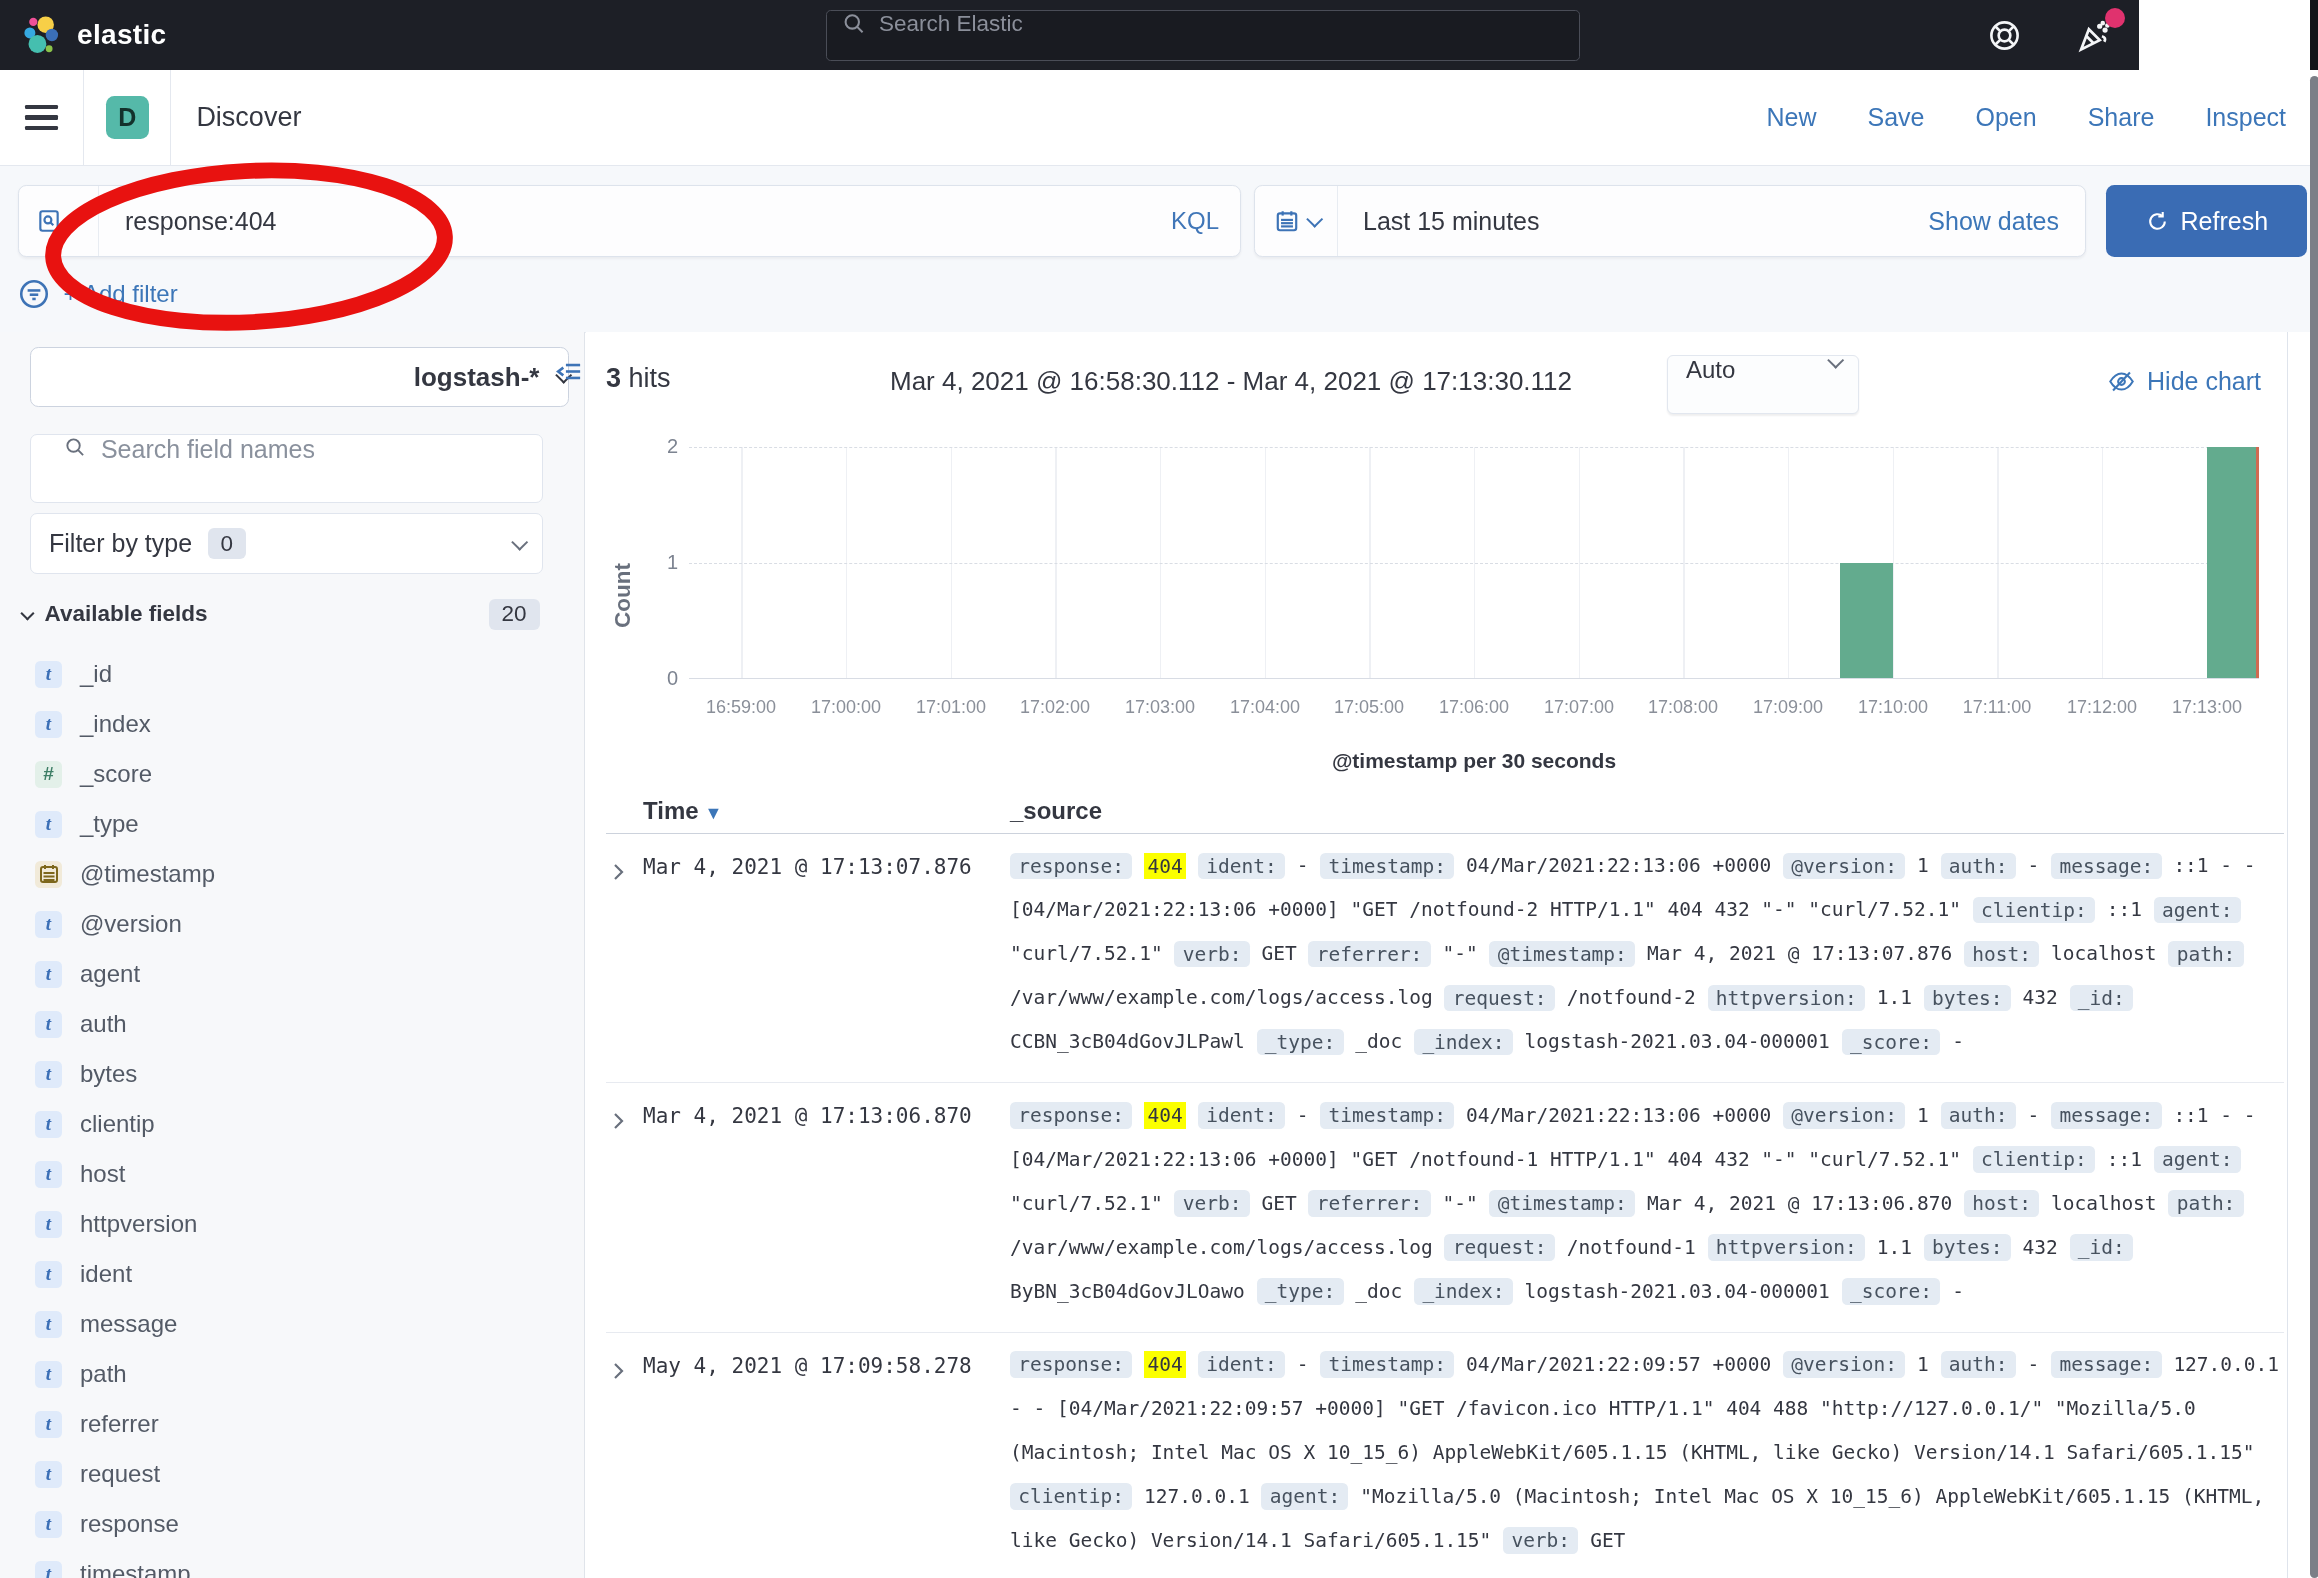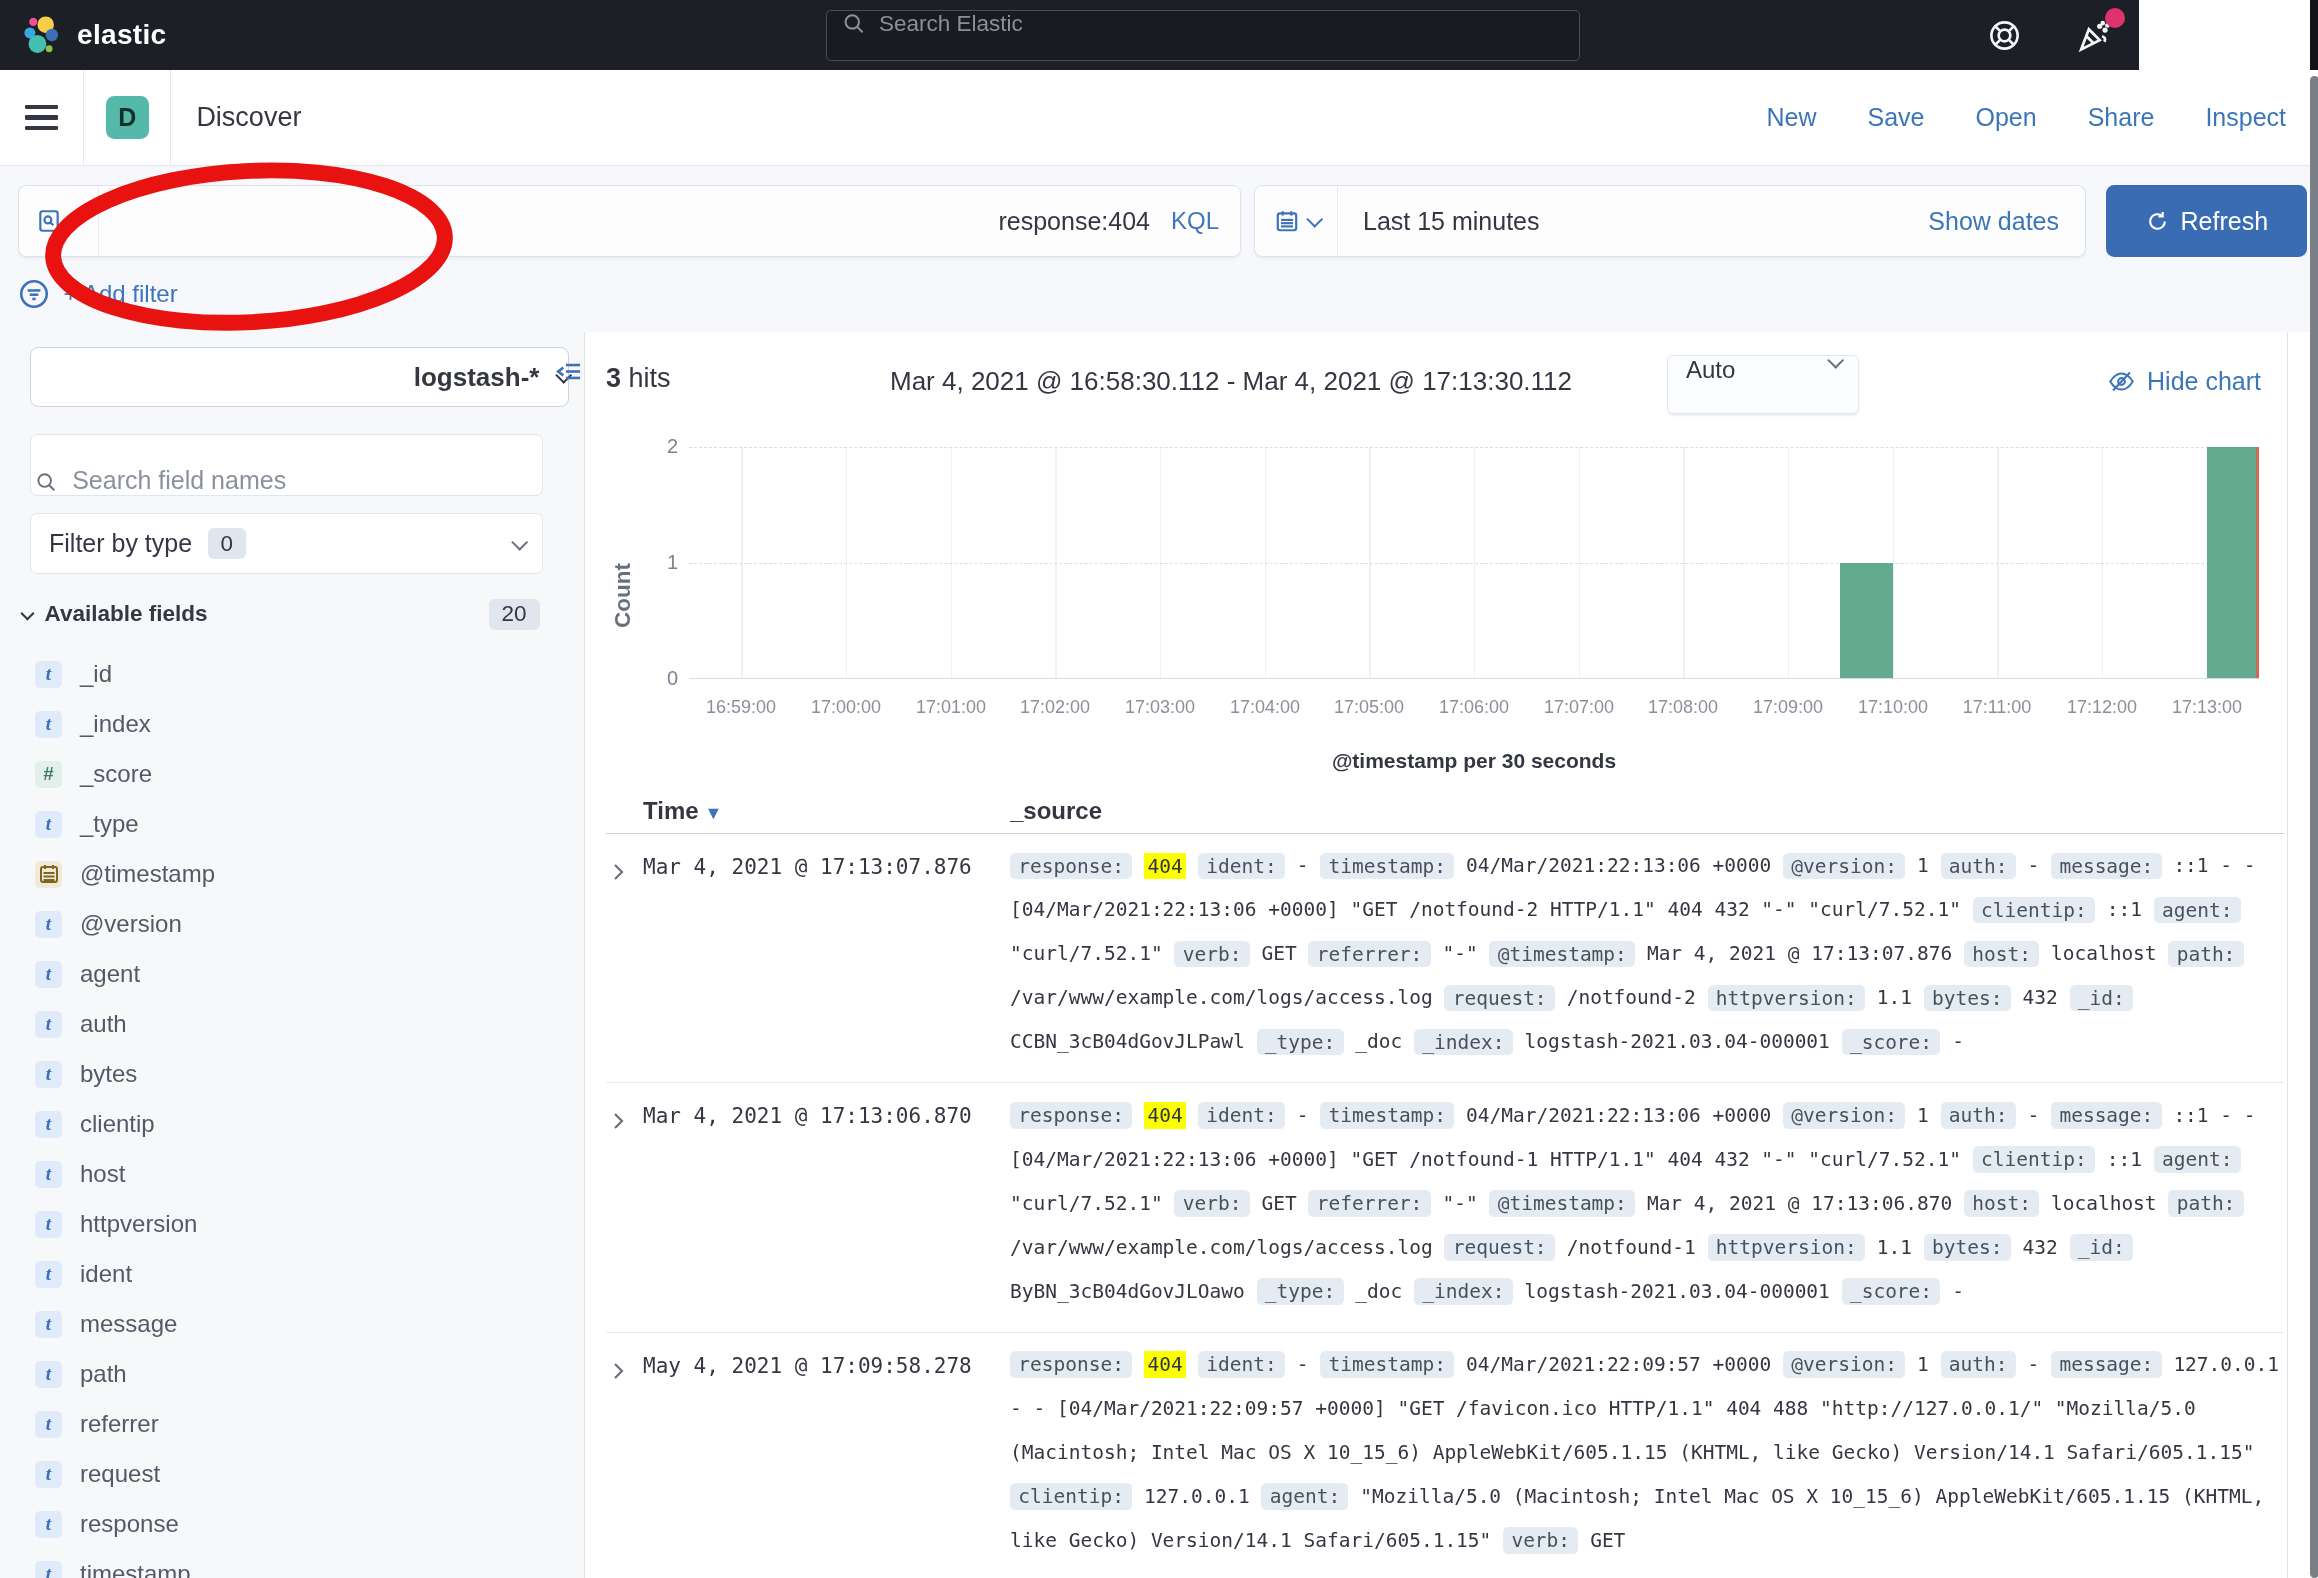--- a/index.html
+++ b/index.html
@@ -24,42 +24,42 @@
   .app-badge { width:43px; height:43px; border-radius:8.3px; background:#55b9a9; color:#13312b; font-weight:700; font-size:25px; display:flex; align-items:center; justify-content:center; }
   .tbar-title { font-size:27px; color:#343741; margin-left:25px; }
   .tbar-links { margin-left:auto; margin-right:33px; display:flex; gap:51px; }
   .tbar-links span { color:#3c76b8; font-size:25px; cursor:pointer; }
 
   
   .qstrip { position:absolute; left:0; top:166px; width:2319px; height:167px; background:#f6f8fb; border-bottom:1.2px solid #e8ecf2; }
   .box { background:#fdfdfe; border:1.2px solid #dde3ec; border-radius:8.3px; box-shadow:0 1.2px 2.4px rgba(52,55,65,.06); display:flex; align-items:center; }
   .qbox { position:absolute; left:18px; top:19px; width:1223px; height:72px; }
   .qseg { width:80px; height:100%; display:flex; align-items:center; justify-content:center; gap:7px; border-right:1.2px solid #e8ecf2; }
-  .qbox input { flex:1; border:none; outline:none; background:transparent; font-size:25px; color:#343741; padding-left:26px; font-family:"Liberation Sans",sans-serif;text-align:right; }
+  .qbox input { flex:1; border:none; outline:none; background:transparent; font-size:25px; color:#343741; padding-left:26px; font-family:"Liberation Sans",sans-serif; }
   .kql { color:#4076b8; font-size:24px; padding:0 21px; cursor:pointer; }
   .dbox { position:absolute; left:1254px; top:19px; width:832px; height:72px; }
   .dseg { width:83px; height:100%; display:flex; align-items:center; justify-content:center; gap:7px; border-right:1.2px solid #e8ecf2; }
   .drange { font-size:25px; color:#343741; padding-left:25px; }
   .showdates { margin-left:auto; color:#3c76b8; font-size:25px; padding-right:26px; cursor:pointer; }
   .refresh { position:absolute; left:2106px; top:19px; width:201px; height:72px; background:#3a6cb4; border-radius:8.3px; color:#fff; font-size:25px; display:flex; align-items:center; justify-content:center; gap:10.6px; cursor:pointer; border:none; }
   .addf { position:absolute; left:16.6px; top:111px; display:flex; align-items:center; gap:13px; }
   .addf-label { color:#3c76b8; font-size:24px; cursor:pointer; }
 
   
   .chev { display:inline-block; width:12px; height:12px; border-right:2.4px solid #69707d; border-bottom:2.4px solid #69707d; transform:rotate(45deg) translateY(-2.4px); }
   .chev.blue { border-color:#3d73b6; }
 
   
   .annot { position:absolute; left:33px; top:158px; z-index:60; pointer-events:none; }
 
   
   .sbar { position:absolute; left:0; top:332px; width:585px; height:1246px; background:#f7f8fa; border-right:1.2px solid #e0e4ea; }
   .idx-btn { position:absolute; left:30px; top:15.4px; width:539px; height:60px; background:#fff; border:1.8px solid #ccd3df; border-radius:8.3px; display:flex; align-items:center; justify-content:flex-end; gap:16.6px; font-size:26px; font-weight:700; color:#343741; cursor:pointer; }
   .collapse-ic { position:absolute; left:553px; top:24px; cursor:pointer; }
-  .fsearch { position:absolute; left:30px; top:102px; width:513px; height:62px; background:#fff; border:1.2px solid #e0e5ee; border-radius:7px; display:flex; align-items:flex-end; padding:0 4px; gap:14px; }
+  .fsearch { position:absolute; left:30px; top:102px; width:513px; height:69px; background:#fff; border:1.2px solid #e0e5ee; border-radius:7px; display:flex; align-items:flex-start; padding:0 33px; gap:14px; }
   .fsearch input { border:none; outline:none; background:transparent; font-size:25px; color:#343741; width:100%; font-family:"Liberation Sans",sans-serif; }
   .fsearch input::placeholder { color:#8a919d; }
   .ftype { position:absolute; left:30px; top:181px; width:513px; height:61px; background:#fff; border:1.2px solid #e0e5ee; border-radius:7px; display:flex; align-items:center; padding:0 18px; gap:15.4px; font-size:25px; color:#343741; cursor:pointer; }
   .badge { background:#e0e5ee; color:#343741; border-radius:6px; padding:2.4px 13px; font-size:22.5px; }
   .ftype .chev { margin-left:auto; }
   .avail { position:absolute; left:21px; top:267px; width:534px; display:flex; align-items:center; gap:14px; }
   .avail-label { font-size:22.5px; font-weight:700; color:#343741; }
   .avail .badge { margin-left:auto; margin-right:15.4px; }
   .fields { position:absolute; left:35px; top:317px; width:532px; }
   .fitem { display:flex; align-items:center; gap:18px; height:50px; cursor:pointer; }

